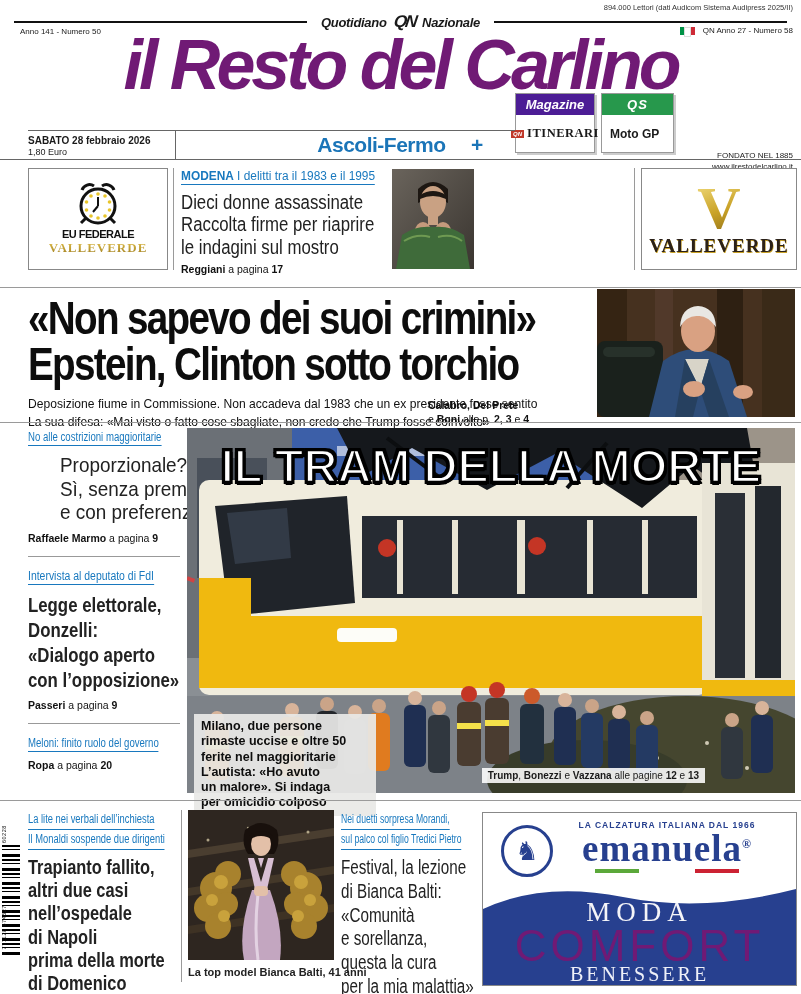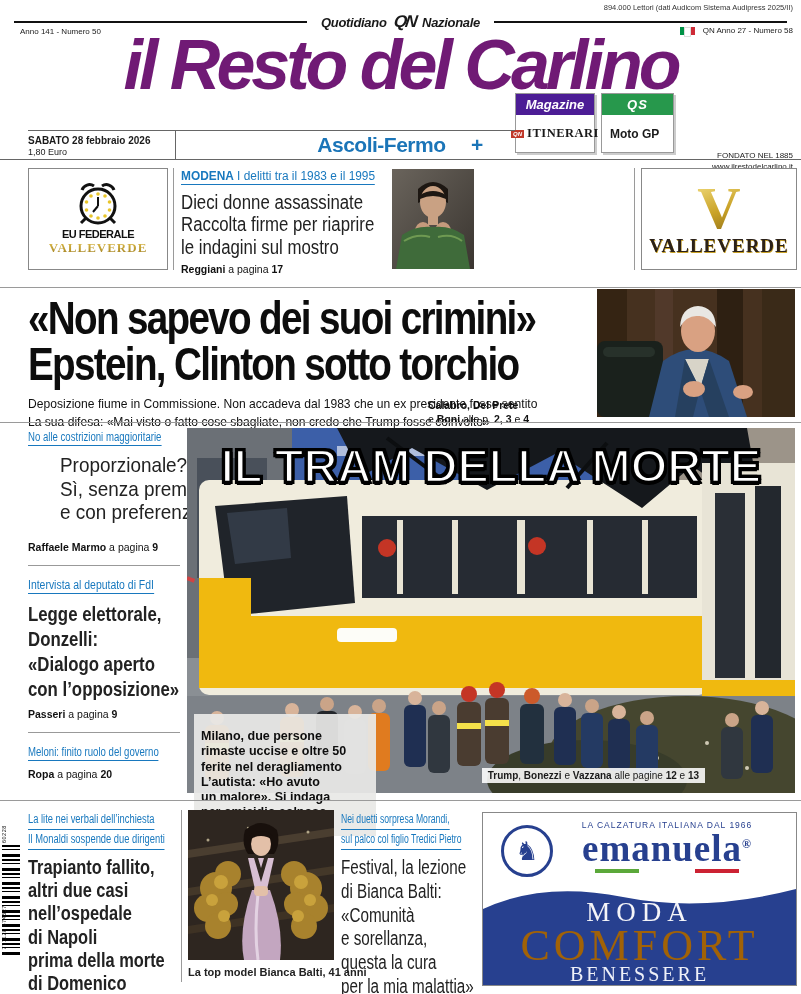--- a/index.html
+++ b/index.html
@@ -38,34 +38,34 @@
   .byl b{font-weight:900;}
   .adbox{border:1px solid #888;background:#fff;display:flex;flex-direction:column;align-items:center;justify-content:center;}
   .euf{font-weight:900;font-size:11px;letter-spacing:-0.5px;color:#111;}
   .vv-gold{font-family:"Liberation Serif",serif;font-weight:bold;font-size:13px;letter-spacing:1px;
            background:linear-gradient(180deg,#e7c54f,#9a7a1e);-webkit-background-clip:text;background-clip:text;color:transparent;}
   .bigV{font-family:"Liberation Serif",serif;font-weight:bold;font-size:60px;line-height:0.9;
         background:linear-gradient(160deg,#f2dd7e,#c9a227 55%,#8a6a16);-webkit-background-clip:text;background-clip:text;color:transparent;}
   .vvname{font-family:"Liberation Serif",serif;font-weight:bold;font-size:19px;letter-spacing:1px;color:#2b2118;text-shadow:0.5px 0.5px 0 #c9a227;}
   .mainh{font-size:46px;font-weight:900;color:#0d0d0d;letter-spacing:-2px;line-height:1;}
   .deck{font-size:13px;color:#111;line-height:1.35;}
-  .caption-box{background:rgba(232,232,230,0.93);font-size:12.5px;font-weight:900;line-height:1.22;padding:15px 7px;color:#0d0d0d;}
+  .caption-box{background:rgba(232,232,230,0.93);font-size:12.5px;font-weight:900;line-height:1.22;padding:5px 7px;color:#0d0d0d;}
   .credit{background:rgba(255,255,255,0.88);font-size:10px;padding:2px 6px;}
   .tram-title{font-size:47px;font-weight:900;color:#fff;letter-spacing:0;text-align:center;
     -webkit-text-stroke:2.5px #000;
     text-shadow:-2px -2px 0 #000,2px -2px 0 #000,-2px 2px 0 #000,2px 2px 0 #000,0 3px 0 #000;}
   .capt{font-size:11px;font-weight:bold;color:#222;}
   
   .emabox{border:1px solid #888;background:#fff;overflow:hidden;}
-  .ematag{font-size:8.5px;color:#27408f;letter-spacing:1px;font-weight:normal;}
+  .ematag{font-size:8.5px;color:#27408f;letter-spacing:1px;font-weight:bold;}
   .emaname{font-family:"Liberation Serif",serif;font-size:37px;color:#27408f;font-weight:bold;letter-spacing:1px;line-height:1;}
   .bars{display:flex;gap:56px;justify-content:center;margin-top:2px;}
   .bars i{display:block;width:44px;height:4px;}
   .moda{font-family:"Liberation Serif",serif;font-size:27px;color:#f4f4f8;letter-spacing:6px;}
-  .comfort{font-family:Liberation Serif, serif;font-size:44px;color:#a16207;letter-spacing:4px;line-height:0.8;text-align:center;}
+  .comfort{font-family:Liberation Sans, sans-serif;font-size:44px;color:#701a75;letter-spacing:4px;line-height:0.8;text-align:center;}
   .benessere{font-family:"Liberation Serif",serif;font-size:20px;color:#eef0f8;letter-spacing:3px;line-height:1.1;}
   .barcode{background:repeating-linear-gradient(to bottom,#000 0 2px,#fff 2px 4px,#000 4px 5px,#fff 5px 9px,#000 9px 12px,#fff 12px 14px);}
   .bcnum{position:absolute;font-size:5.5px;transform:rotate(-90deg);transform-origin:left top;letter-spacing:0.5px;color:#111;}
 </style>
 </head>
 <body>
 
 <div id="page">
 
   <div class="abs tiny" style="top:3px;right:8px;">894.000 Lettori  (dati Audicom Sistema Audipress 2025/II)</div>
@@ -220,21 +220,21 @@
   <div class="hr" style="top:422px;left:0;width:801px;"></div>
 
   <div class="abs" style="left:28px;top:430px;width:152px;">
     <div>
       <div class="kick"><span class="kl sqz" style="transform:scaleX(0.8);font-size:12px;">No alle costrizioni maggioritarie</span></div>
       <div class="hl1" style="margin-top:7px;font-size:21px;margin-left:32px;">
         <div class="sqz" style="transform:scaleX(0.9);">Proporzionale?</div>
         <div class="sqz" style="transform:scaleX(0.9);">Sì, senza premio</div>
         <div class="sqz" style="transform:scaleX(0.9);">e con preferenze</div>
       </div>
-      <div class="byl" style="margin-top:17px;"><b>Raffaele Marmo</b><span> a pagina </span><b>9</b></div>
+      <div class="byl" style="margin-top:8px;"><b>Raffaele Marmo</b><span> a pagina </span><b>9</b></div>
     </div>
     <div style="border-top:1px solid #999;margin:12px 0;"></div>
     <div>
       <div class="kick"><span class="kl sqz" style="transform:scaleX(0.87);font-size:12px;">Intervista al deputato di FdI</span></div>
       <div class="hl1" style="margin-top:7px;font-size:21px;font-weight:900;line-height:1.2;">
         <div class="sqz" style="transform:scaleX(0.8);">Legge elettorale,</div>
         <div class="sqz" style="transform:scaleX(0.8);">Donzelli:</div>
         <div class="sqz" style="transform:scaleX(0.8);">«Dialogo aperto</div>
         <div class="sqz" style="transform:scaleX(0.8);">con l’opposizione»</div>
       </div>
@@ -358,21 +358,21 @@
         <g>
             <circle cx="545" cy="292" r="7" fill="#caa488"></circle>
             <rect x="534" y="299" width="22" height="52" rx="6" fill="#30373f"></rect>
           </g>
       </g>
     </svg>
     <div class="abs tram-title" style="top:10px;left:0;width:608px;">IL TRAM DELLA MORTE</div>
     <div class="abs caption-box" style="left:7px;top:286px;width:168px;">
       <div>Milano, due persone</div>
       <div>rimaste uccise e oltre 50</div>
-      <div>ferite nel deragliamento</div>
+      <div>ferite nel maggioritarie</div>
       <div>L’autista: «Ho avuto</div>
       <div>un malore». Si indaga</div>
       <div>per omicidio colposo</div>
     </div>
     <div class="abs credit" style="right:8px;top:340px;"><b>Trump</b><span>, </span><b>Bonezzi</b><span> e </span><b>Vazzana</b><span> alle pagine </span><b>12</b><span> e </span><b>13</b></div>
   </div>
 
   <div class="hr" style="top:800px;left:0;width:801px;"></div>
 
   <div class="abs barcode" style="left:2px;top:845px;width:18px;height:112px;"></div>

